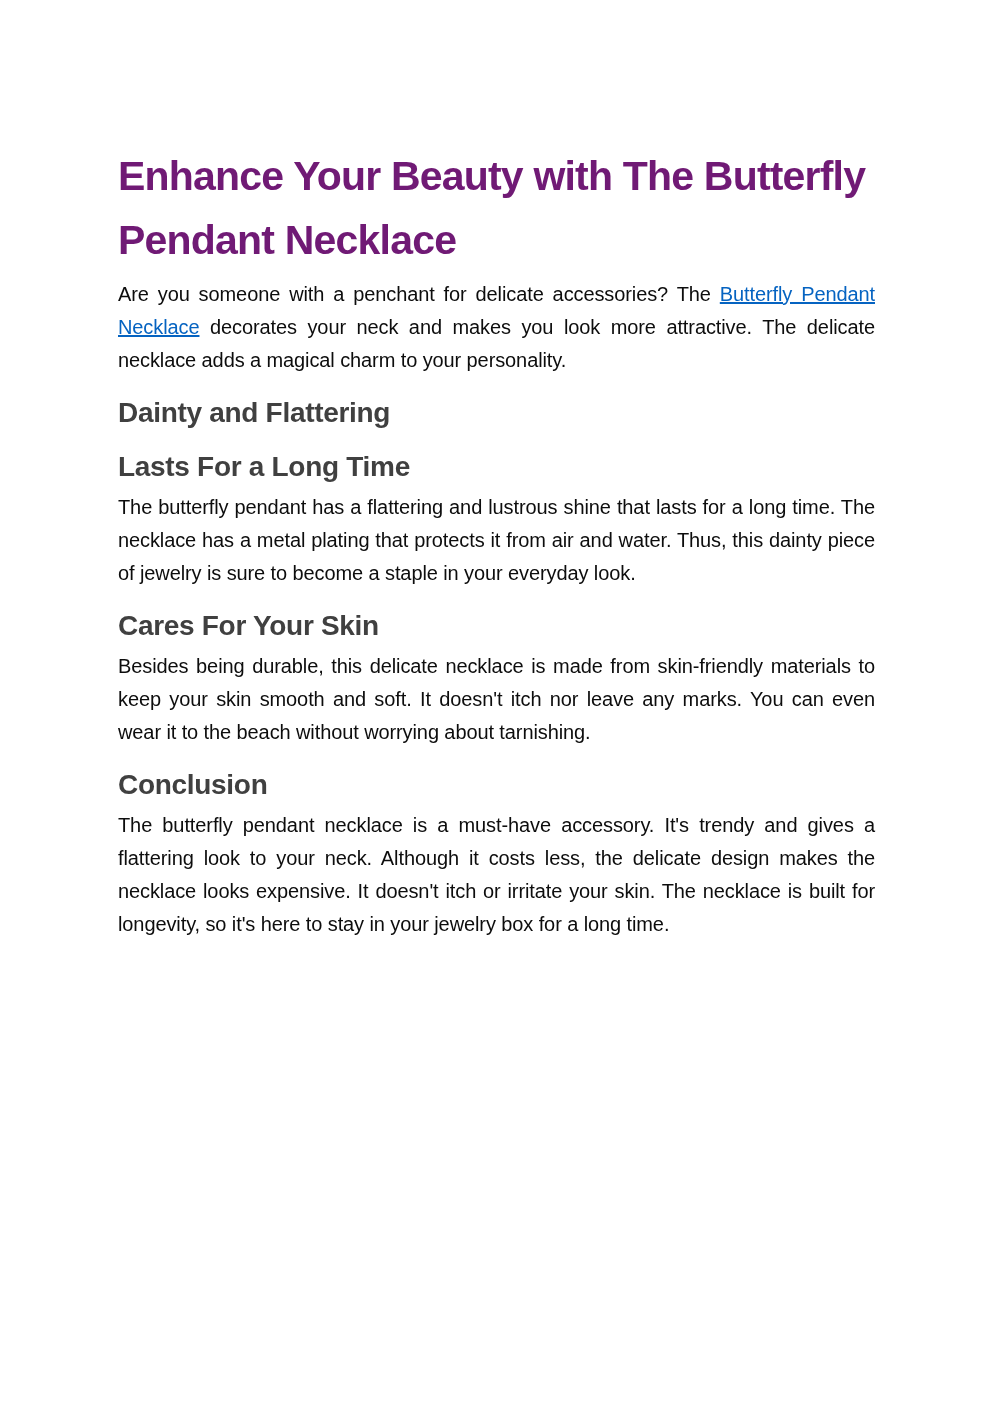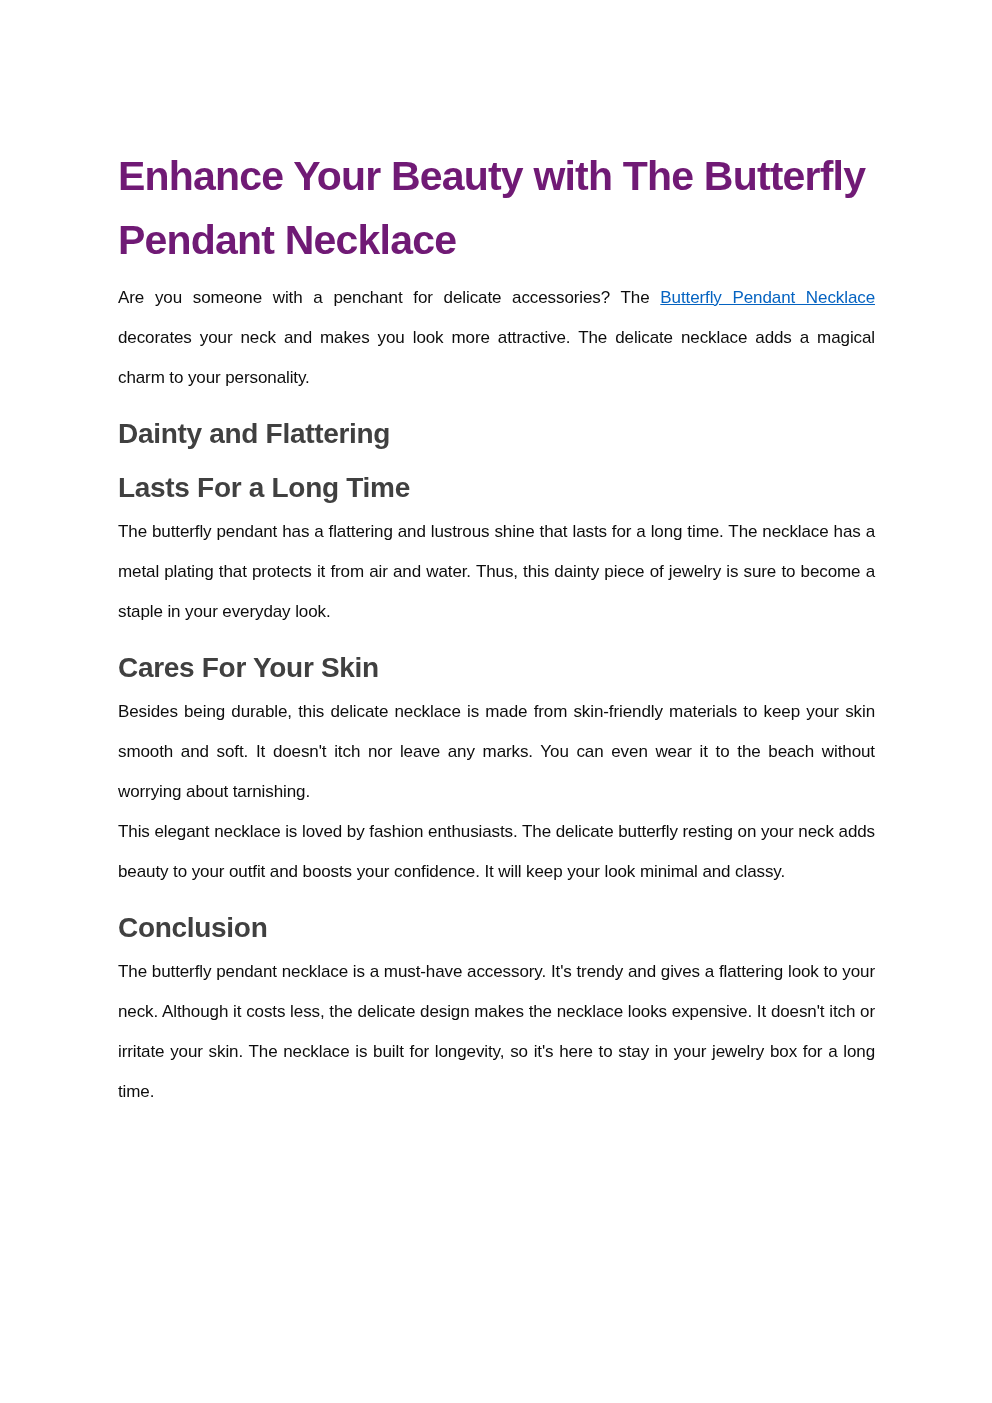--- a/index.html
+++ b/index.html
@@ -22,22 +22,22 @@
     margin: 0 0 6px 0;
     font-size: 41px;
     line-height: 64px;
     font-weight: bold;
     letter-spacing: -0.8px;
     color: #701a75;
     white-space: nowrap;
   }
   p.doc-para {
     margin: 0;
-    font-size: 17px;
-    line-height: 40px;
+    font-size: 20px;
+    line-height: 33px;
     letter-spacing: -0.1px;
     color: #0d0d0d;
     text-align: justify;
   }
   h2.doc-heading {
     margin: 18px 0 6px 0;
     font-size: 28px;
     line-height: 36px;
     font-weight: bold;
     letter-spacing: -0.3px;
@@ -66,21 +66,20 @@
     <h2 class="doc-heading">Lasts For a Long Time</h2>
     <p class="doc-para">The butterfly pendant has a flattering and lustrous shine that lasts for a long time. The necklace has a metal plating that protects it from air and water. Thus, this dainty piece of jewelry is sure to become a staple in your everyday look.</p>
   </section>
 
   <section>
     <h2 class="doc-heading">Cares For Your Skin</h2>
     <p class="doc-para">Besides being durable, this delicate necklace is made from skin-friendly materials to keep your skin smooth and soft. It doesn't itch nor leave any marks. You can even wear it to the beach without worrying about tarnishing.</p>
   </section>
 
   <section>
-    <p class="doc-para">This elegant necklace is loved by fashion enthusiasts. The delicate butterfly resting on your neck adds beauty to your outfit and boosts your confidence. It will keep your look minimal and classy.</p>
   </section>
 
   <section>
     <h2 class="doc-heading">Conclusion</h2>
     <p class="doc-para">The butterfly pendant necklace is a must-have accessory. It's trendy and gives a flattering look to your neck. Although it costs less, the delicate design makes the necklace looks expensive. It doesn't itch or irritate your skin. The necklace is built for longevity, so it's here to stay in your jewelry box for a long time.</p>
   </section>
 
 </div>
 
 </body></html>

